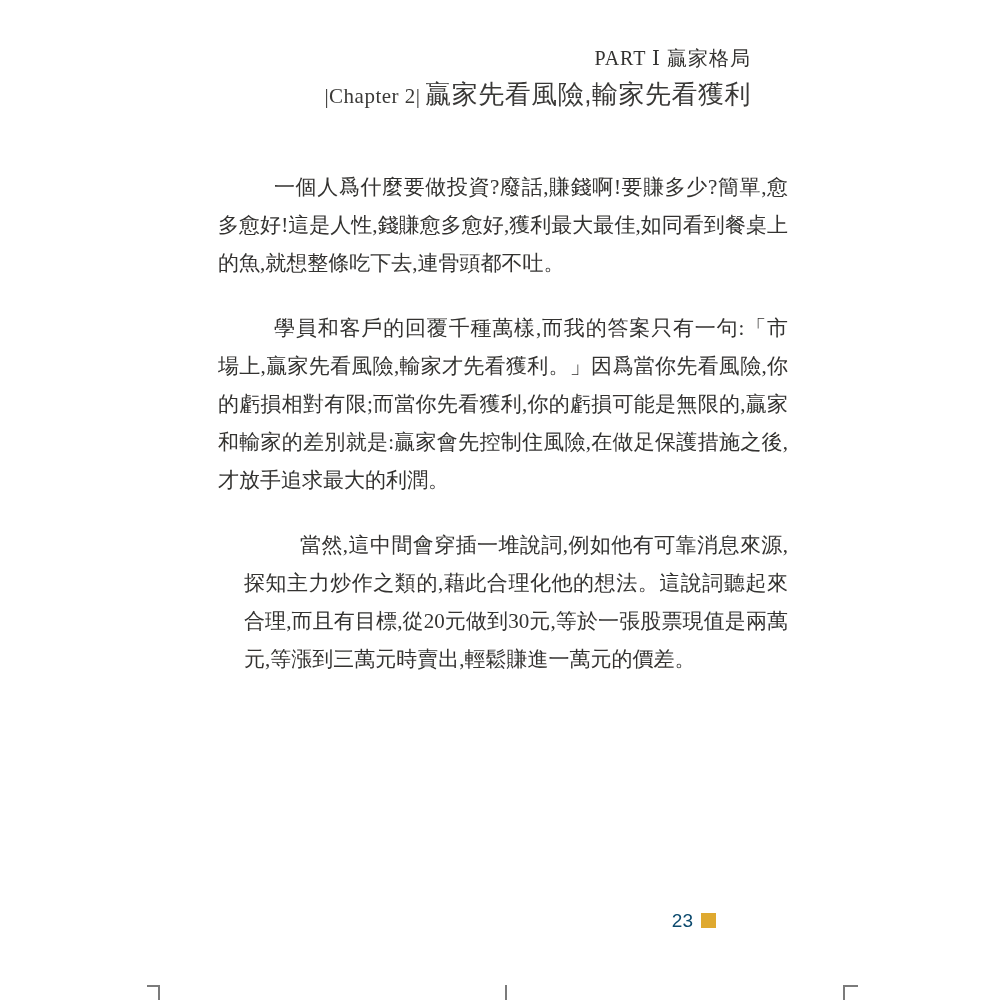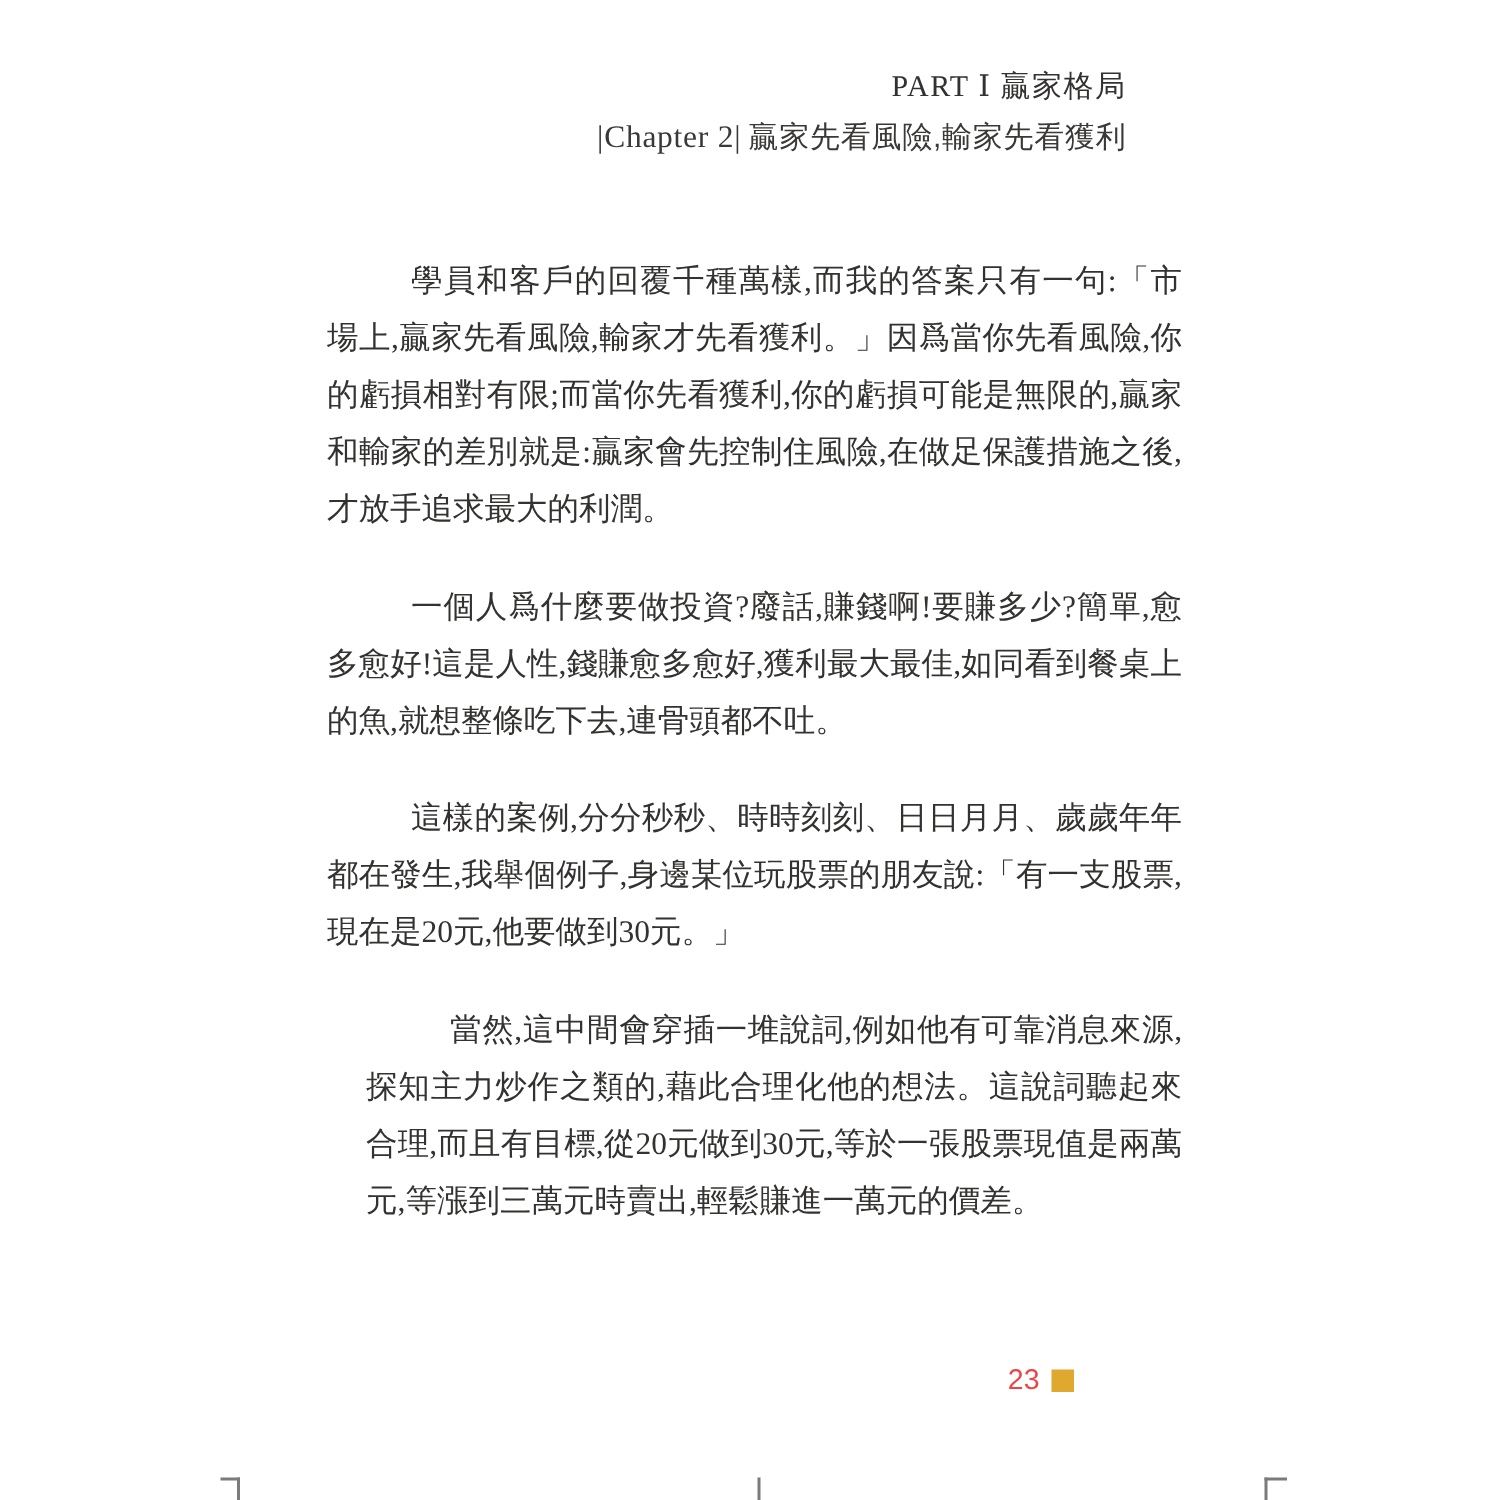--- a/index.html
+++ b/index.html
@@ -36,21 +36,21 @@
     white-space: nowrap;
     color: #3a3937;
   }
   .chapter-label {
     font-family: "Liberation Serif", "DejaVu Serif", serif;
     font-size: 21px;
     letter-spacing: 0.5px;
   }
   .chapter-title {
     font-family: "Liberation Sans", "DejaVu Sans", sans-serif;
-    font-size: 20px;
+    font-size: 26px;
     letter-spacing: 0.5px;
   }
   
   .body-text {
     position: absolute;
     left: 218px;
     top: 168px;
     width: 570px;
     font-size: 21px;
     line-height: 38px;
@@ -67,21 +67,21 @@
     position: absolute;
     top: 911px;
     right: 200px;
     display: flex;
     align-items: center;
     line-height: 1;
   }
   .page-number {
     font-family: "Liberation Sans", "DejaVu Sans", sans-serif;
     font-size: 19px;
-    color: #ef4444;
+    color: #0c4a6e;
   }
   .section-marker {
     width: 15px;
     height: 15px;
     margin-left: 8px;
     background: #dfa92f;
   }
   
   .crop-mark { position: absolute; }
   .crop-left {
@@ -115,23 +115,22 @@
 
   <div class="running-header">
     <div class="part-line">PART Ⅰ 贏家格局</div>
     <div class="chapter-line">
       <span class="chapter-label">|Chapter 2|</span>
       <span class="chapter-title">贏家先看風險,輸家先看獲利</span>
     </div>
   </div>
 
   <div class="body-text">
+    <p>一個人爲什麼要做投資?廢話,賺錢啊!要賺多少?簡單,愈多愈好!這是人性,錢賺愈多愈好,獲利最大最佳,如同看到餐桌上的魚,就想整條吃下去,連骨頭都不吐。</p>
     <p>學員和客戶的回覆千種萬樣,而我的答案只有一句:「市場上,贏家先看風險,輸家才先看獲利。」因爲當你先看風險,你的虧損相對有限;而當你先看獲利,你的虧損可能是無限的,贏家和輸家的差別就是:贏家會先控制住風險,在做足保護措施之後,才放手追求最大的利潤。</p>
-    <p>一個人爲什麼要做投資?廢話,賺錢啊!要賺多少?簡單,愈多愈好!這是人性,錢賺愈多愈好,獲利最大最佳,如同看到餐桌上的魚,就想整條吃下去,連骨頭都不吐。</p>
-    <p>這樣的案例,分分秒秒、時時刻刻、日日月月、歲歲年年都在發生,我舉個例子,身邊某位玩股票的朋友說:「有一支股票,現在是20元,他要做到30元。」</p>
     <p>當然,這中間會穿插一堆說詞,例如他有可靠消息來源,探知主力炒作之類的,藉此合理化他的想法。這說詞聽起來合理,而且有目標,從20元做到30元,等於一張股票現值是兩萬元,等漲到三萬元時賣出,輕鬆賺進一萬元的價差。</p>
   </div>
 
   <div class="footer">
     <span class="page-number">23</span>
     <span class="section-marker" style="background: rgb(223, 169, 47);"></span>
   </div>
 
   <div class="crop-mark crop-left" style="border-color: rgb(123, 123, 123);"></div>
   <div class="crop-mark crop-center" style="border-color: rgb(123, 123, 123);"></div>

